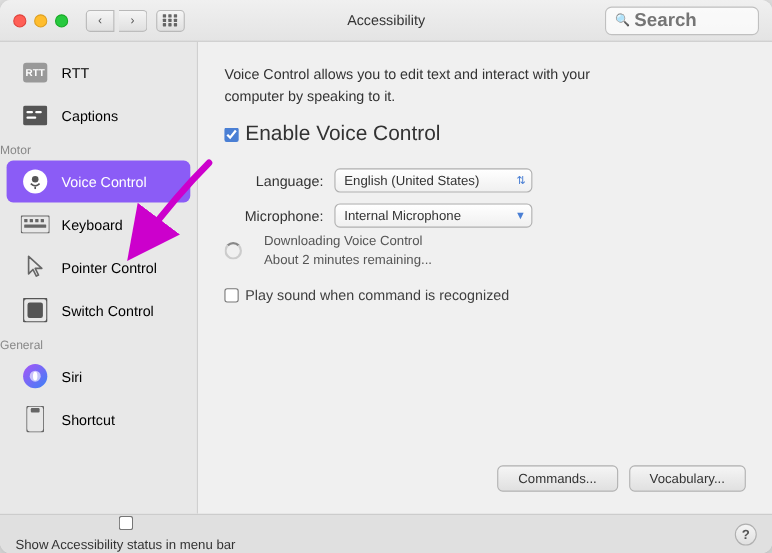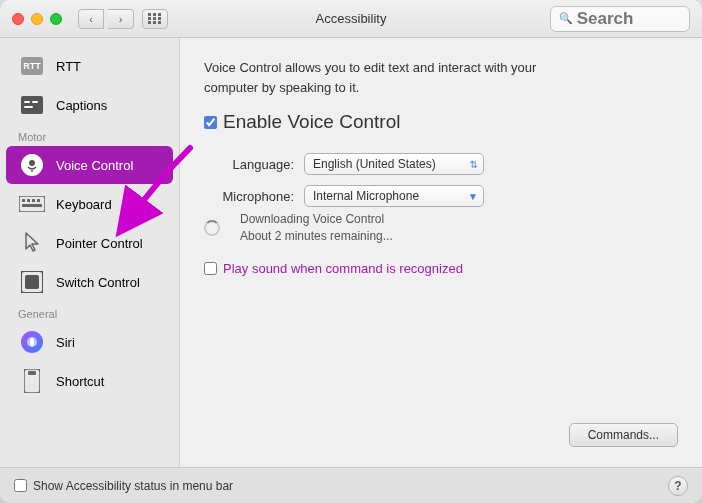--- a/index.html
+++ b/index.html
@@ -151,21 +151,21 @@
       display: flex;
       align-items: center;
       padding: 5px 12px;
       cursor: pointer;
       border-radius: 6px;
       margin: 1px 6px;
       gap: 10px;
     }
 
     .sidebar-item.active {
-      background: #a21caf;
+      background: #8b5cf6;
       color: white;
     }
 
     .sidebar-item .item-icon {
       width: 28px;
       height: 28px;
       display: flex;
       align-items: center;
       justify-content: center;
       flex-shrink: 0;
@@ -175,21 +175,21 @@
       font-size: 13px;
     }
 
     .sidebar-item.active .item-label {
       color: white;
     }
 
     .section-label {
       font-size: 11px;
       color: #888;
-      padding: 6px 18px 2px;
+      padding: 6px 0 2px;
       font-weight: 500;
     }
 
     
     .icon-rtt {
       background: #999;
       border-radius: 3px;
       width: 22px;
       height: 18px;
       display: flex;
@@ -341,21 +341,21 @@
       margin-bottom: 20px;
     }
 
     .play-sound-row input[type="checkbox"] {
       width: 13px;
       height: 13px;
     }
 
     .play-sound-label {
       font-size: 13px;
-      color: #a21caf;
+      color: #404040;
     }
 
     .action-buttons {
       display: flex;
       gap: 10px;
       justify-content: flex-end;
       margin-top: auto;
     }
 
     .action-btn {
@@ -378,20 +378,21 @@
       display: flex;
       align-items: center;
       padding: 0 14px;
       flex-shrink: 0;
     }
 
     .show-status-row {
       display: flex;
       align-items: center;
       gap: 6px;
+      flex-direction: column;
     }
 
     .show-status-row input[type="checkbox"] {
       width: 13px;
       height: 13px;
     }
 
     .show-status-label {
       font-size: 12px;
       color: #333;
@@ -601,20 +602,21 @@
         </div>
       </div>
 
       <div class="play-sound-row">
         <input type="checkbox" style="">
         <label class="play-sound-label">Play sound when command is recognized</label>
       </div>
 
       <div class="action-buttons">
         <button class="action-btn">Commands...</button>
+        <button class="action-btn">Vocabulary...</button>
       </div>
     </div>
 
     <svg class="arrow-svg" viewBox="0 0 120 100" xmlns="http://www.w3.org/2000/svg">
       <defs>
         <marker id="arrowhead" markerWidth="8" markerHeight="8" refX="4" refY="4" orient="auto">
           <polygon points="0 0, 8 4, 0 8" fill="#cc00cc"></polygon>
         </marker>
       </defs>
       <path d="M 90 10 Q 60 40 30 80" stroke="#cc00cc" stroke-width="6" fill="none" marker-end="url(#arrowhead)" stroke-linecap="round"></path>

